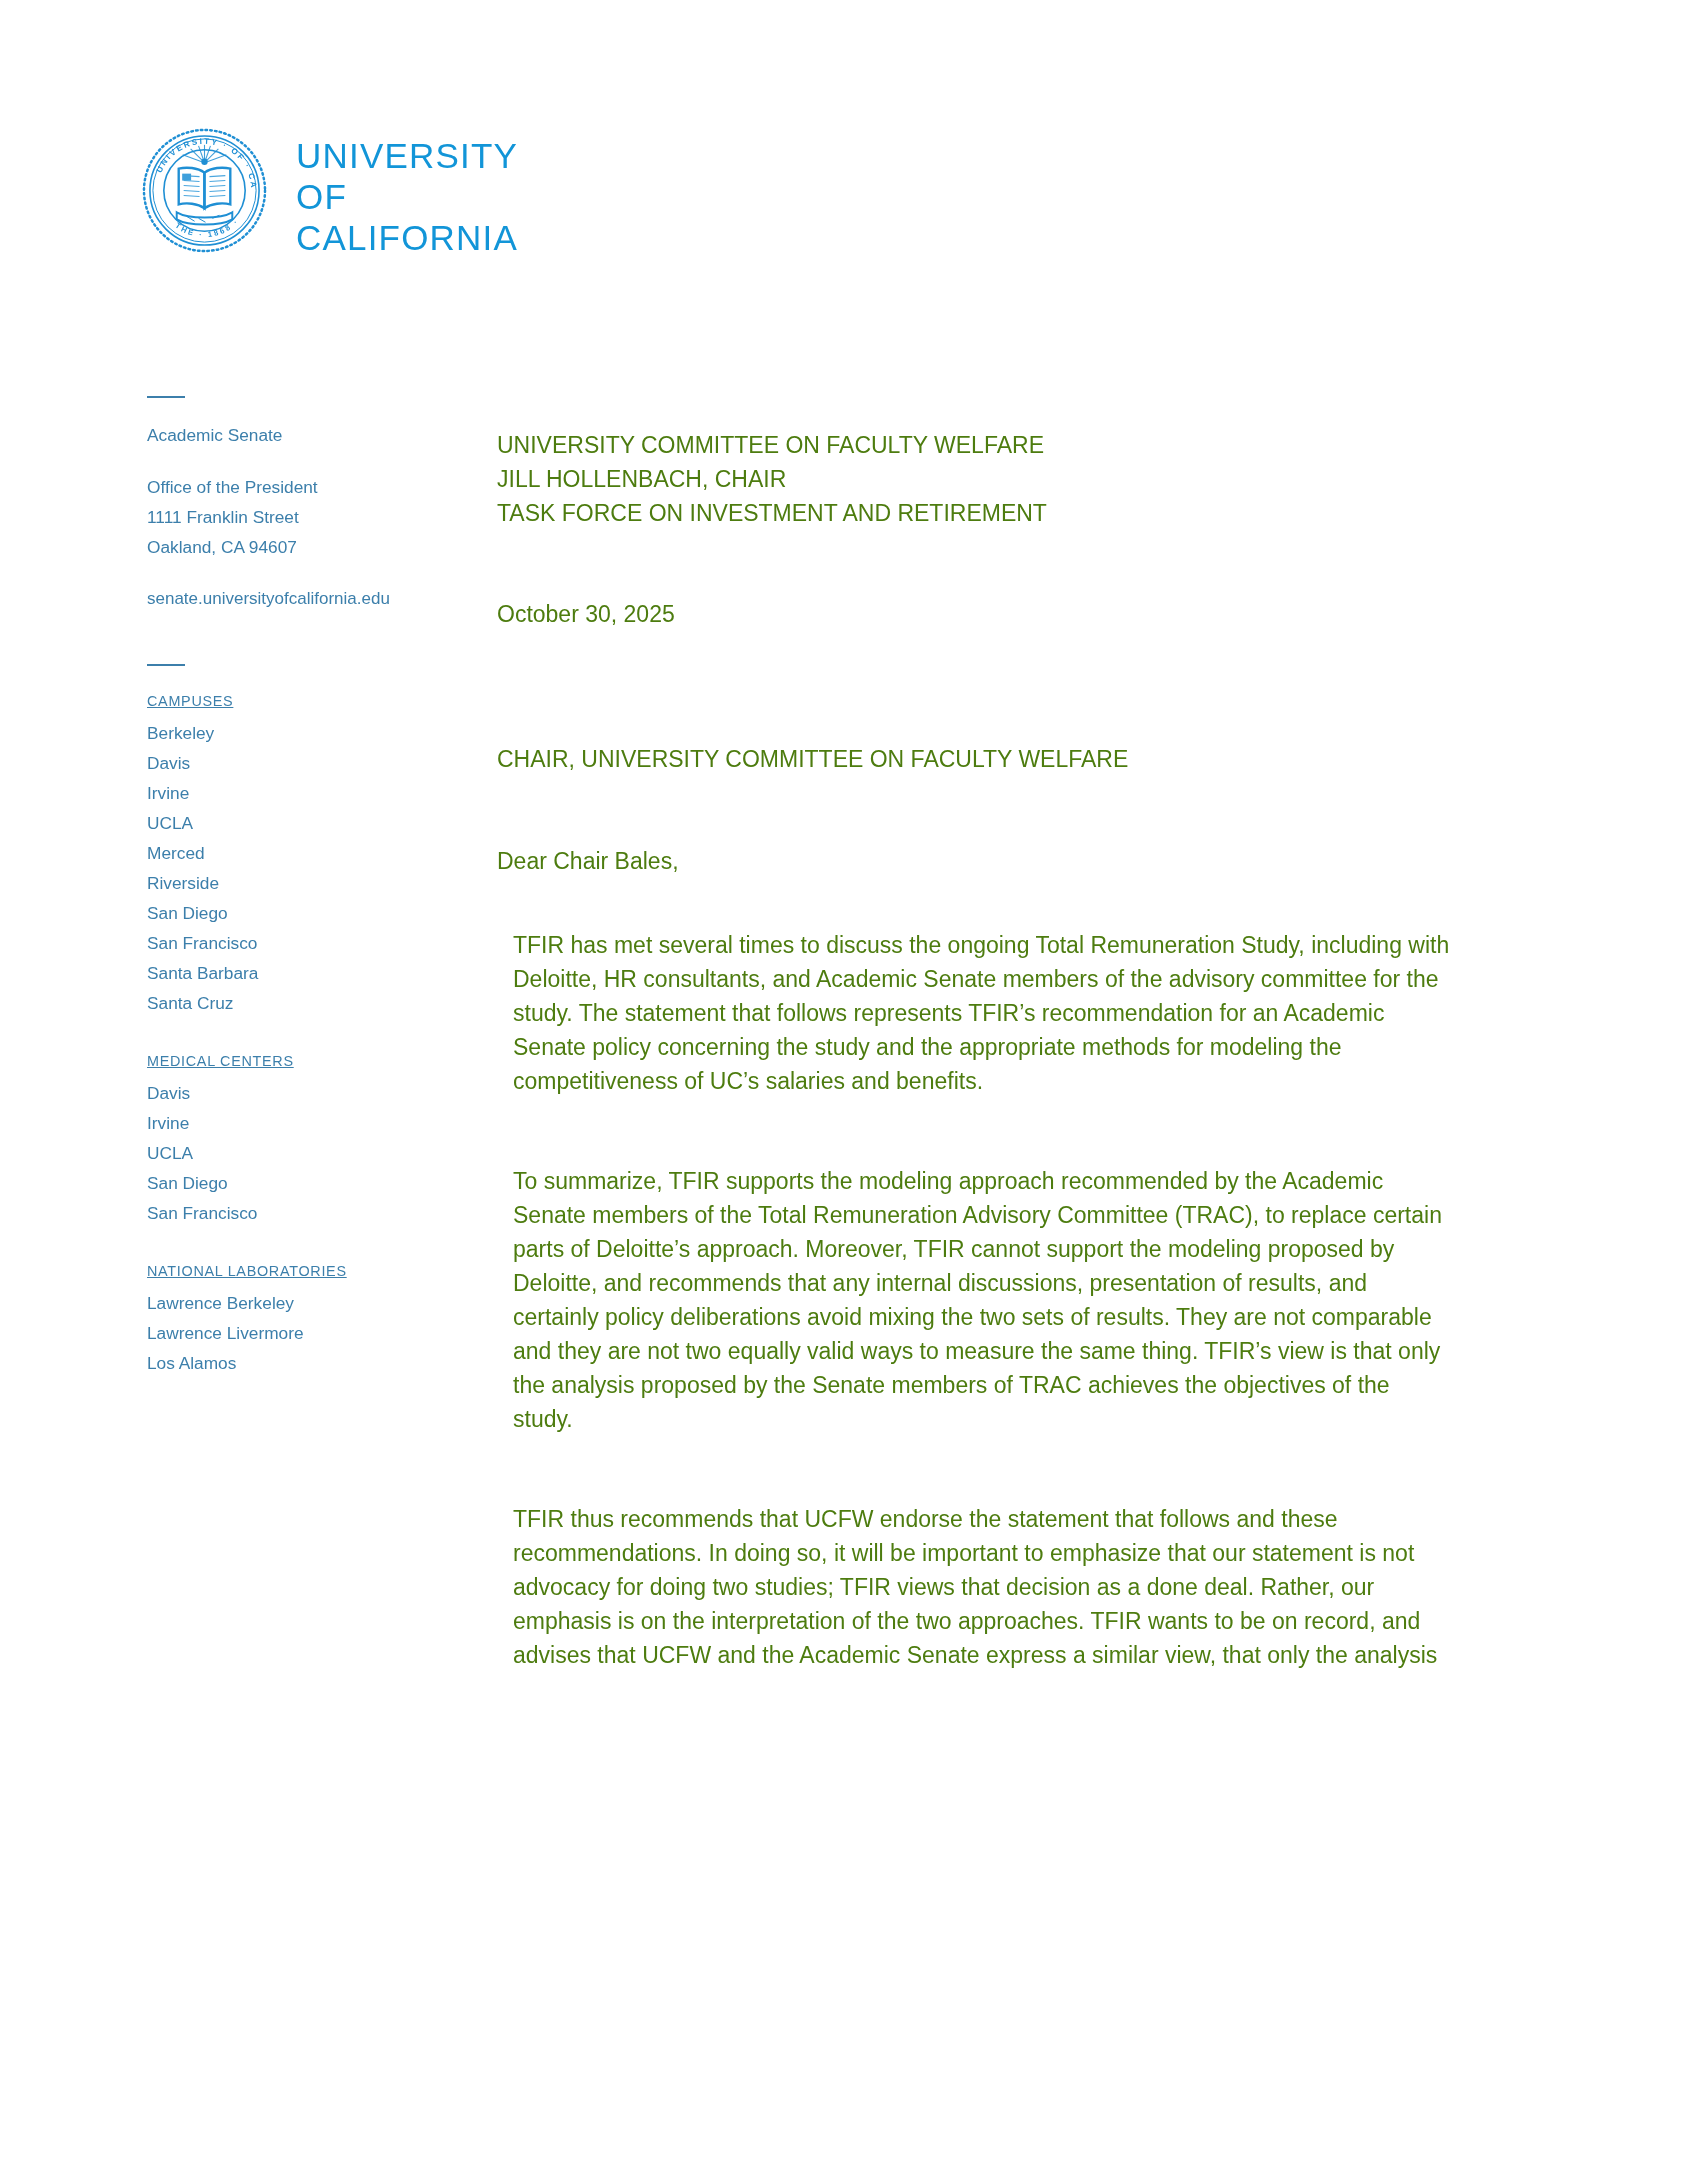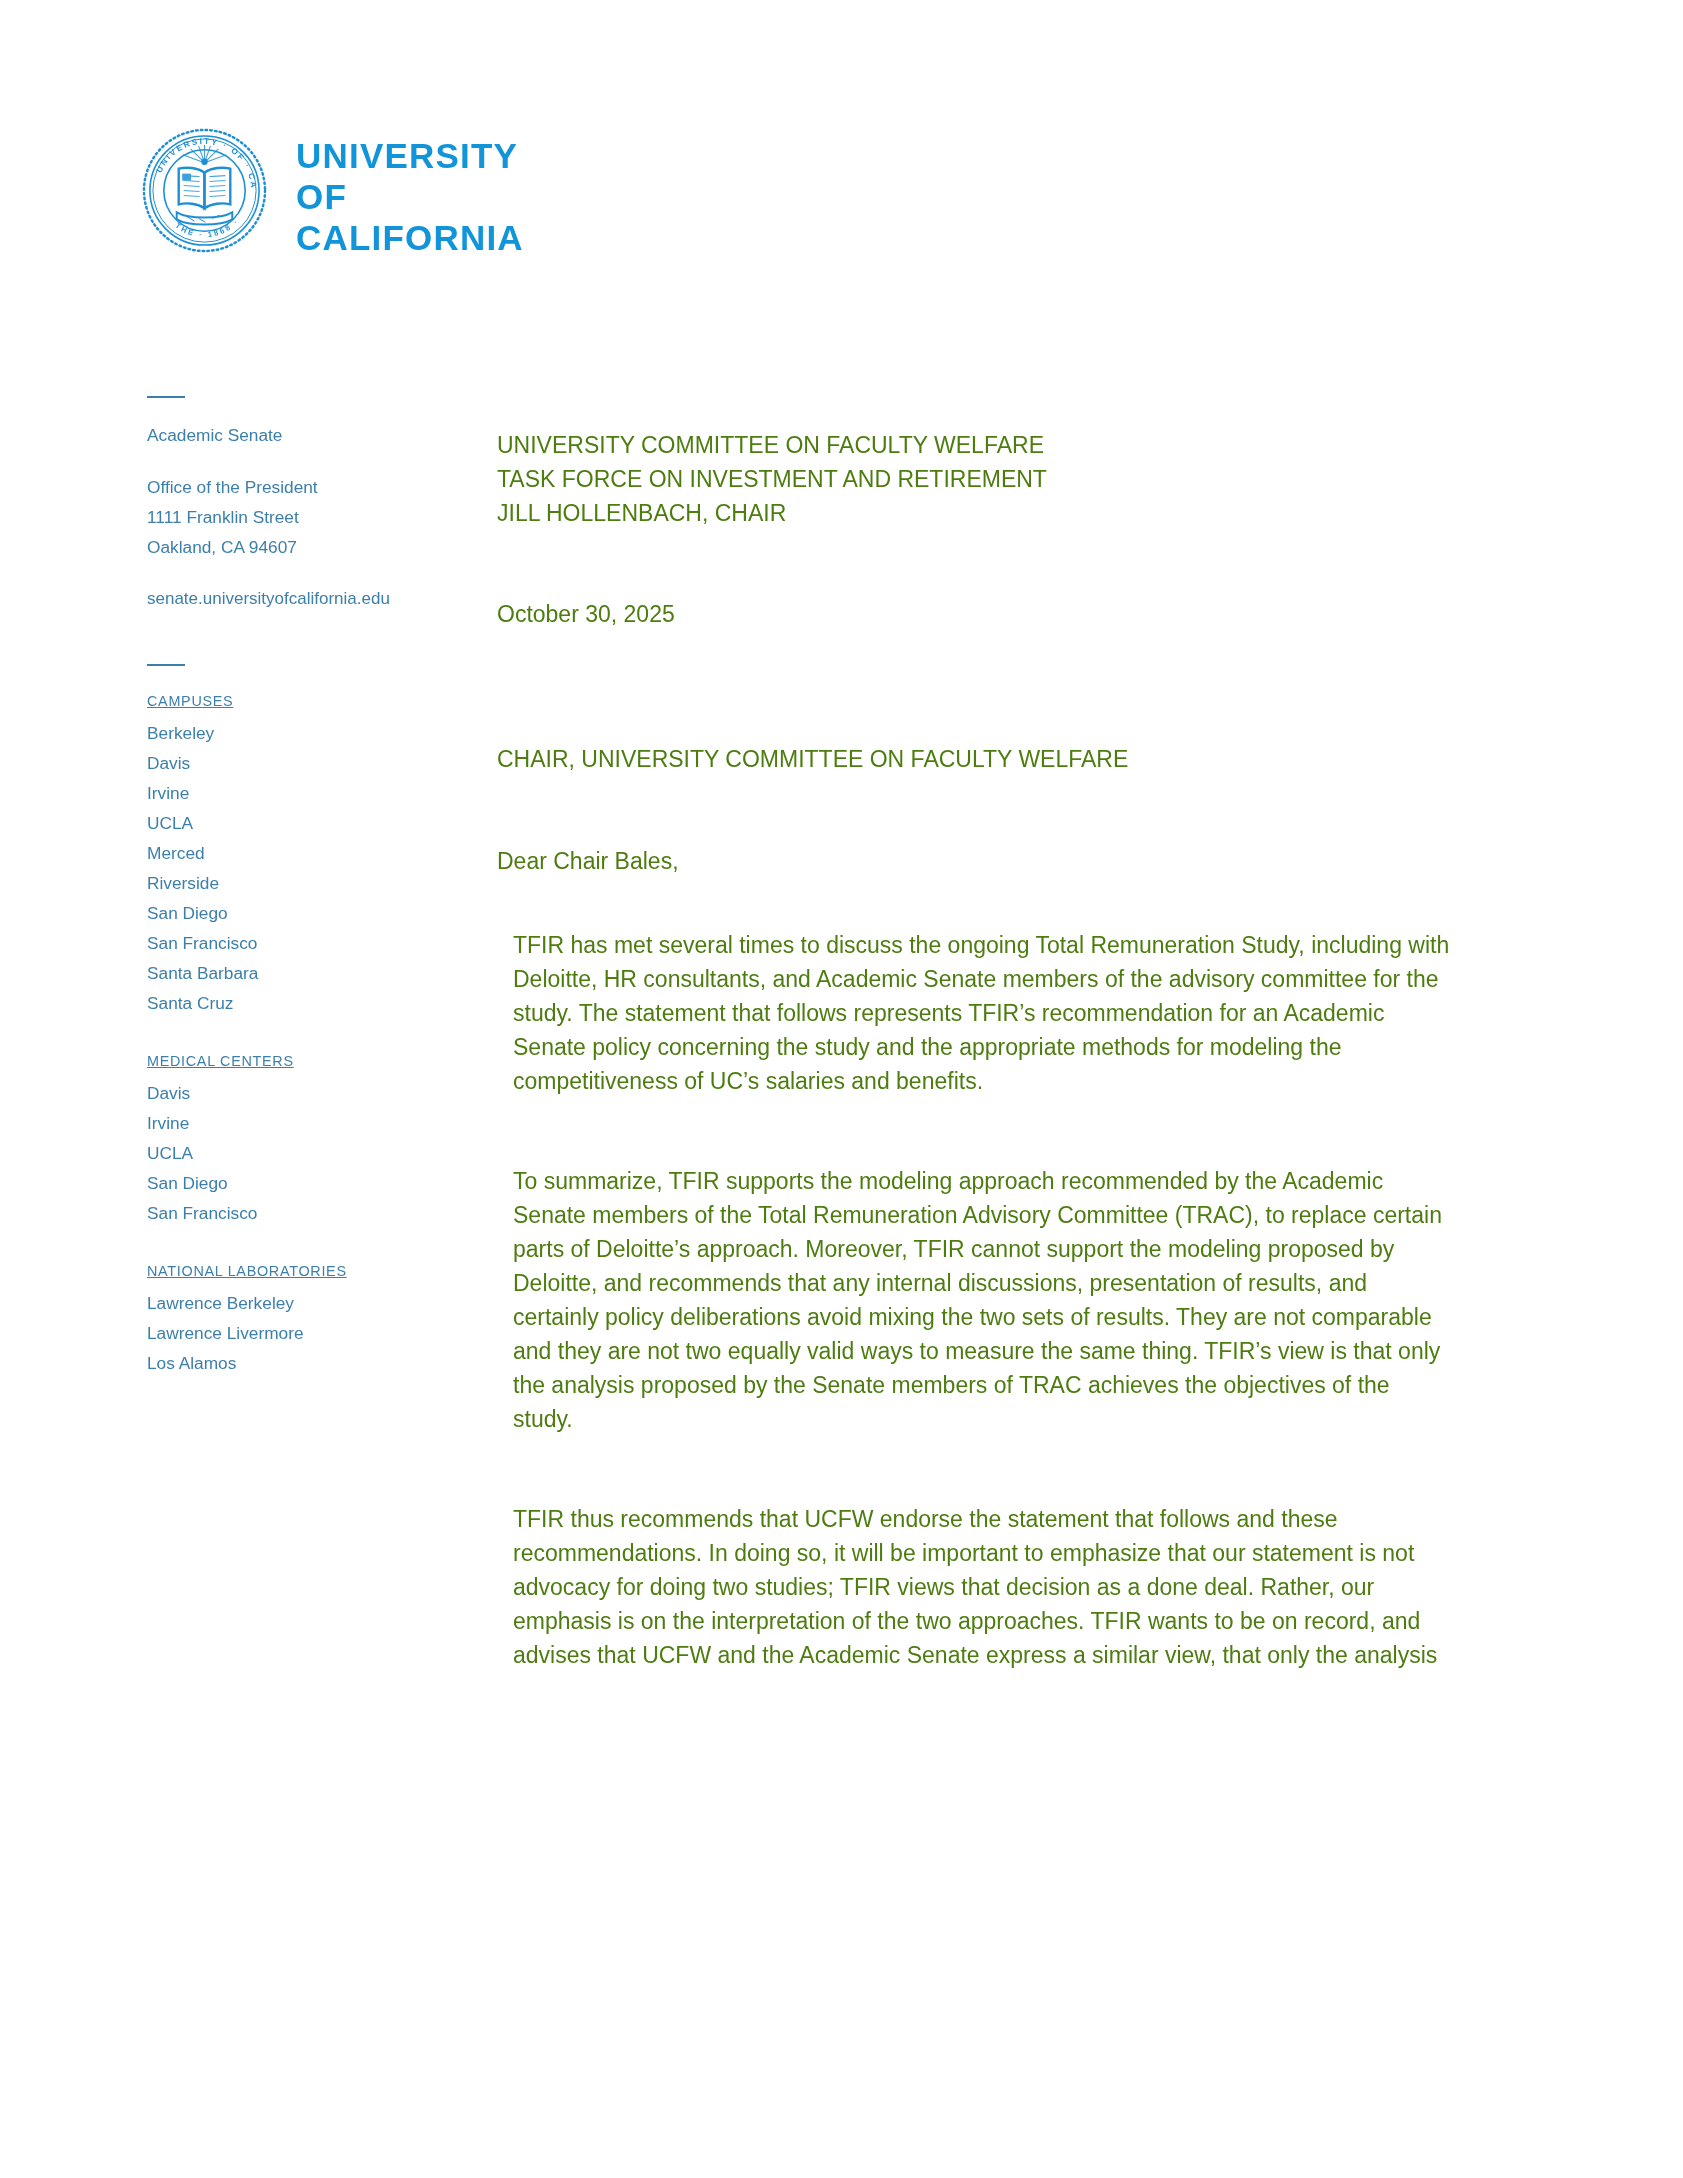--- a/index.html
+++ b/index.html
@@ -32,21 +32,21 @@
     align-items: flex-start;
     gap: 28px;
   }
   .seal {
     width: 127px;
     height: 127px;
     flex: 0 0 127px;
   }
   .wordmark {
     color: #1295d8;
-    font-weight: bold;
+    font-weight: normal;
     font-size: 35px;
     line-height: 41px;
     letter-spacing: 1.2px;
     padding-top: 8px;
   }
   .wordmark div { white-space: nowrap; }
 
   
   .sidebar {
     position: absolute;
@@ -207,22 +207,22 @@
       <div class="sb-line">Lawrence Livermore</div>
       <div class="sb-line">Los Alamos</div>
     </div>
 
   </div>
 
   <div class="letter">
 
     <div class="letter-head">
       <div>UNIVERSITY COMMITTEE ON FACULTY WELFARE</div>
+      <div>JILL HOLLENBACH, CHAIR</div>
       <div>TASK FORCE ON INVESTMENT AND RETIREMENT</div>
-      <div>JILL HOLLENBACH, CHAIR</div>
     </div>
 
     <div class="spacer-lg"></div>
 
     <div>October 30, 2025</div>
 
     <div style="height:111px"></div>
 
     <div>CHAIR, UNIVERSITY COMMITTEE ON FACULTY WELFARE</div>
 

